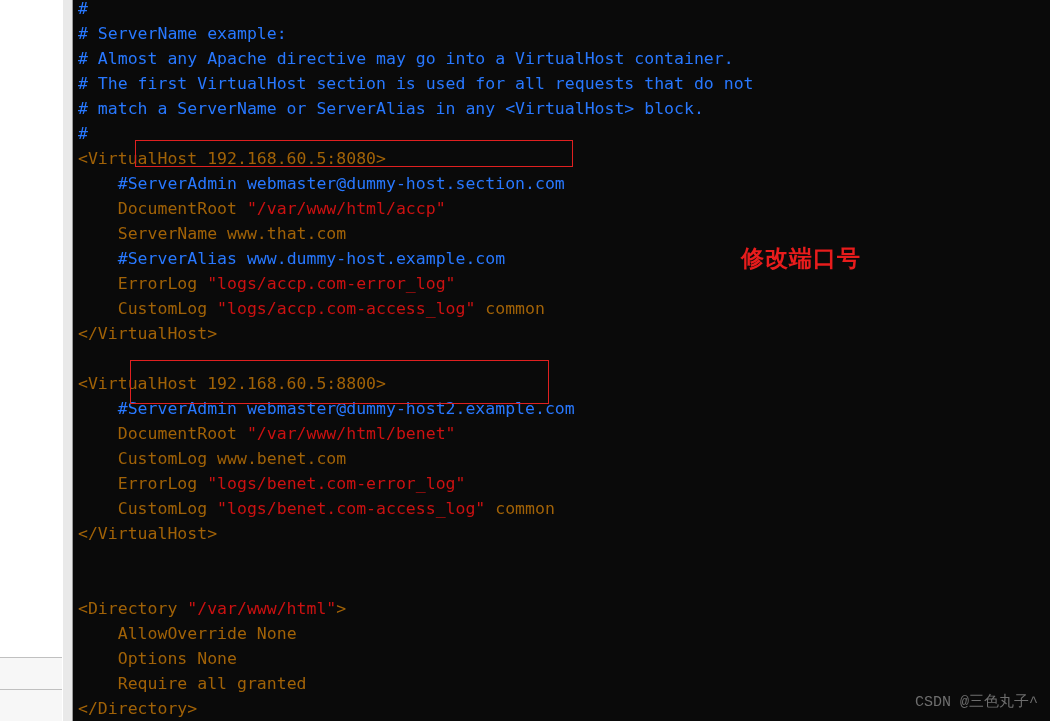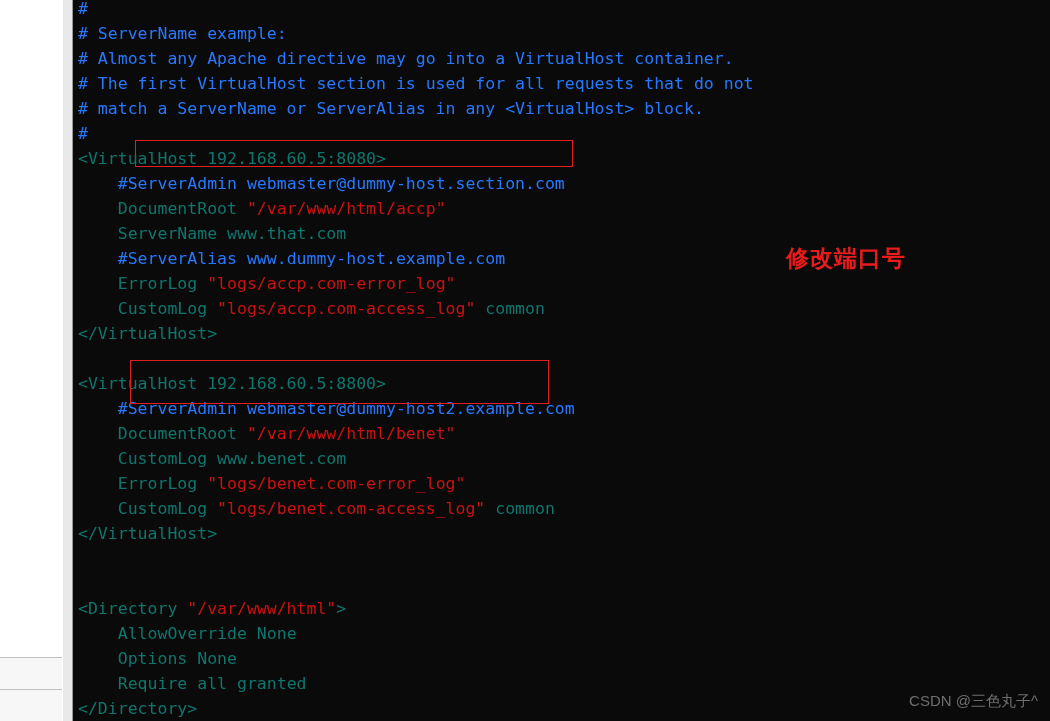--- a/index.html
+++ b/index.html
@@ -73,49 +73,49 @@
     padding: 0;
     font-family: "DejaVu Sans Mono", "Liberation Mono", monospace;
     font-size: 16.5px;
     line-height: 25px;
     white-space: pre;
     color: #e8e8e8;
     letter-spacing: 0px;
   }
   .cmt  { color: #2878ff; }
   .str  { color: #cc1111; }
-  .plain{ color: #0f766e; }
+  .plain{ color: #a16207; }
 
   
   .hl-box {
     position: absolute;
     border: 1.5px solid #e02020;
     box-sizing: border-box;
     pointer-events: none;
     background: transparent;
   }
   #hl-box-1 { left: 62px;  top: 140px; width: 438px; height: 27px; }
   #hl-box-2 { left: 57px;  top: 360px; width: 419px; height: 44px; }
 
   #annotation-cn {
     position: absolute;
-    left: 713px; top: 243px;
+    left: 668px; top: 243px;
     color: #e81c1c;
     font-family: "DejaVu Sans", "Liberation Sans", sans-serif;
     font-size: 23px;
     font-weight: bold;
     letter-spacing: 1px;
     white-space: nowrap;
   }
 
   #watermark {
     position: absolute;
     right: 12px; bottom: 10px;
     color: #6e6e6e;
-    font-family: Liberation Sans, sans-serif;
+    font-family: Liberation Mono, monospace;
     font-size: 15px;
     white-space: nowrap;
   }
 </style>
 </head>
 <body>
 
 <div id="screen">
 
   <div id="left-panel">

